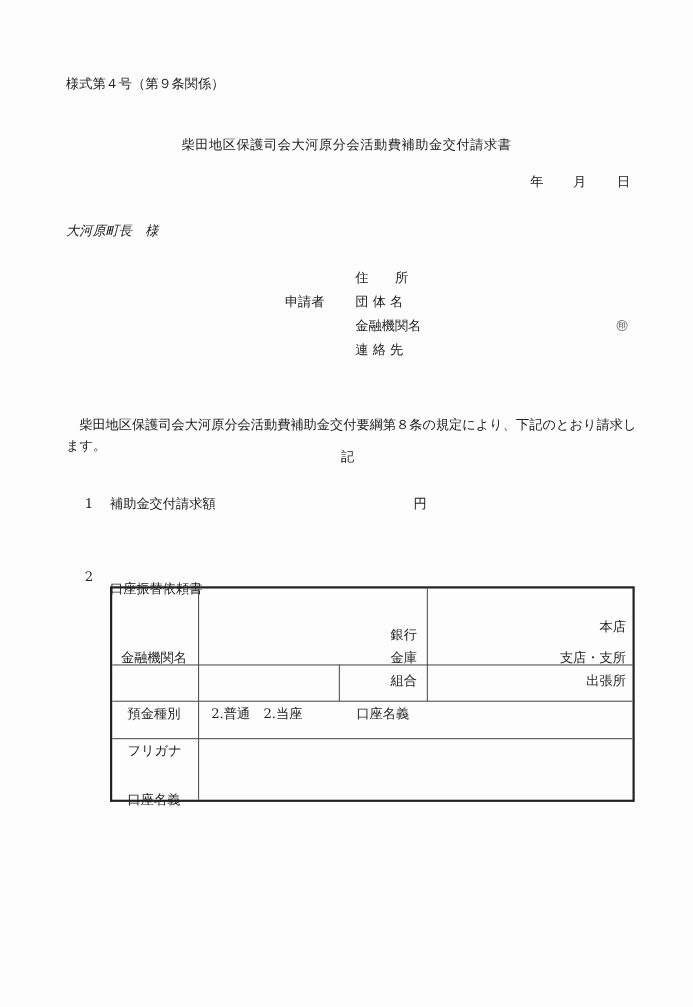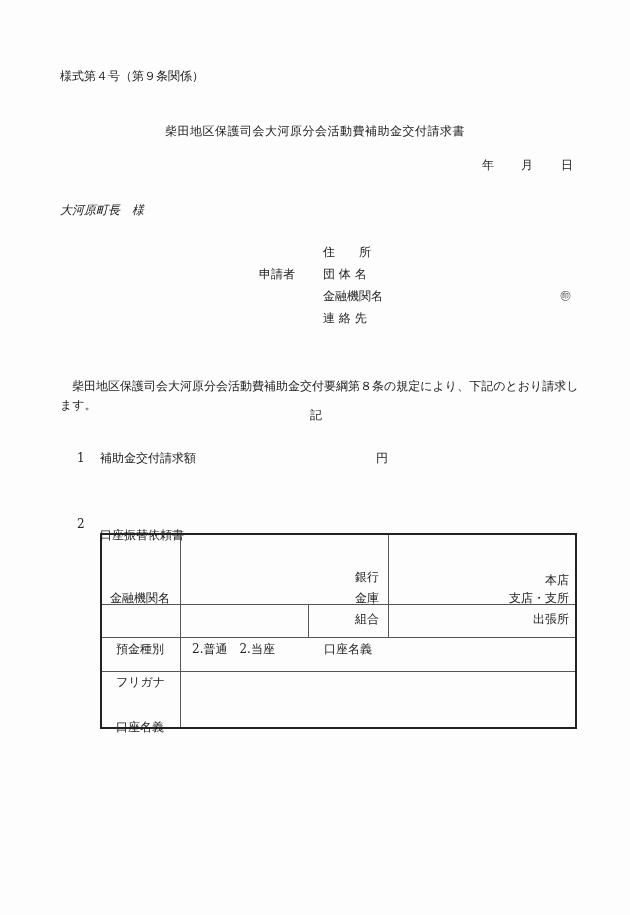--- a/index.html
+++ b/index.html
@@ -75,21 +75,21 @@
   <div class="hl" style="left:0;top:69px;width:473px;height:1px"></div>
   <div class="hl" style="left:0;top:102px;width:473px;height:1px"></div>
   <div class="hl" style="left:0;top:136px;width:473px;height:1px"></div>
 
   <div class="cell-txt" style="left:8px;top:28px">金融機関名</div>
   <div style="position:absolute;left:79px;top:0;width:207px;height:69px"></div>
   <div class="cell-txt" style="left:253px;top:7px">銀行</div>
   <div class="cell-txt" style="left:253px;top:28px">金庫</div>
   <div class="cell-txt" style="left:253px;top:49px">組合</div>
   <div style="position:absolute;left:287px;top:0;width:186px;height:69px"></div>
-  <div class="cell-txt" style="right:6px;top:10px">本店</div>
+  <div class="cell-txt" style="right:6px;top:0">本店</div>
   <div class="cell-txt" style="right:6px;top:28px">支店・支所</div>
   <div class="cell-txt" style="right:6px;top:49px">出張所</div>
 
   <div class="cell-txt" style="left:14px;top:79px">預金種別</div>
   <div class="cell-txt" style="left:90px;top:79px">2.普通　2.当座</div>
   <div class="cell-txt" style="left:222px;top:79px">口座名義</div>
   <div style="position:absolute;left:287px;top:70px;width:186px;height:32px"></div>
 
   <div class="cell-txt" style="left:14px;top:112px">フリガナ</div>
   <div style="position:absolute;left:79px;top:103px;width:394px;height:33px"></div>

